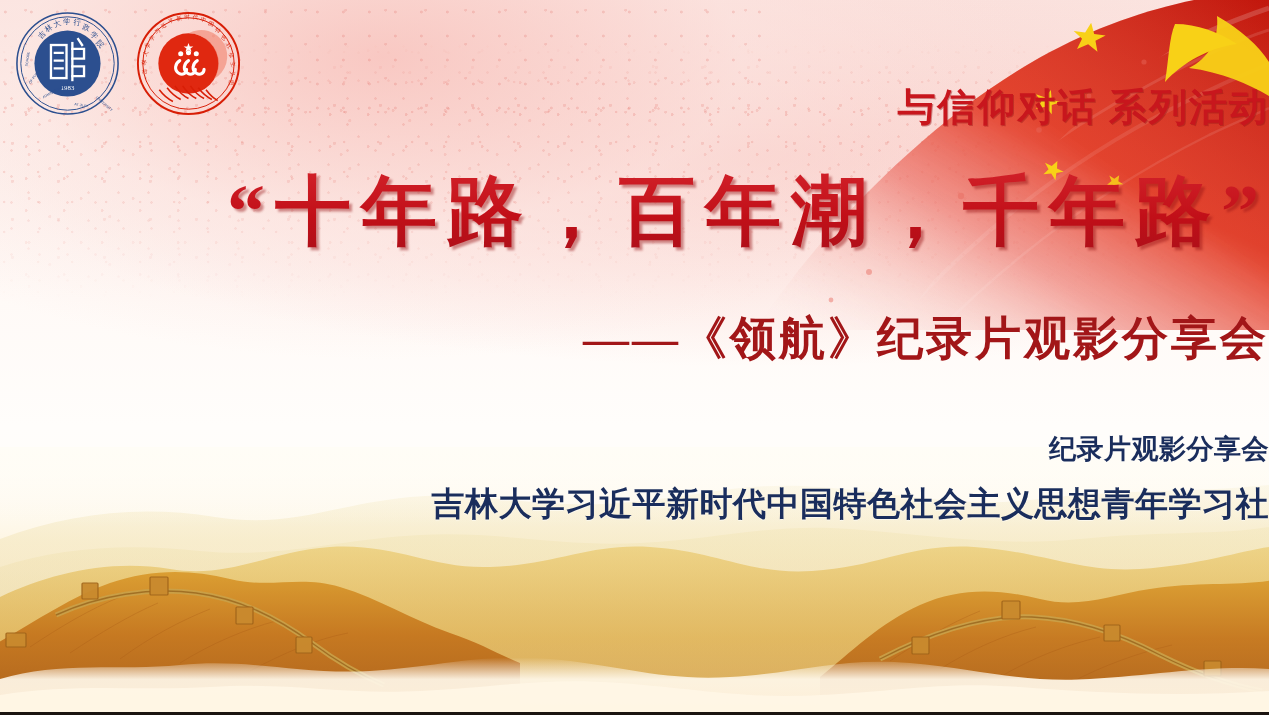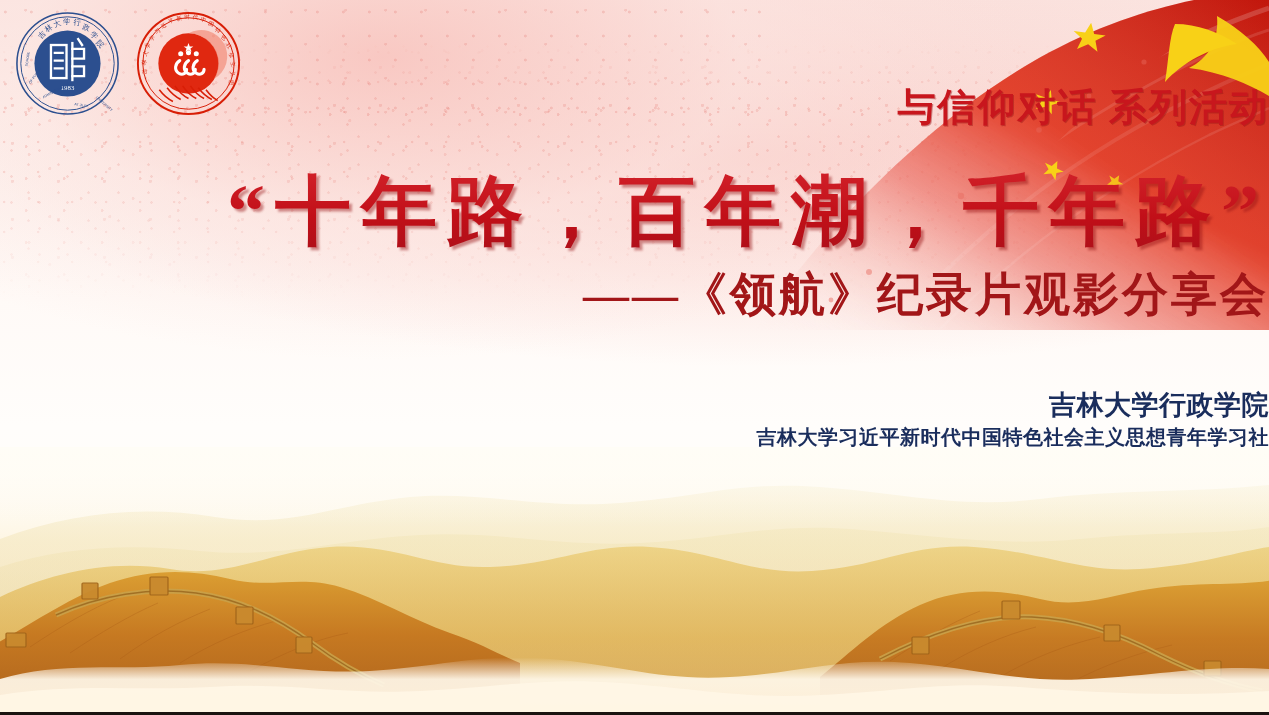--- a/index.html
+++ b/index.html
@@ -106,41 +106,42 @@
     color: #c8101c;
     background: linear-gradient(180deg, #d4242c 0%, #c10f18 55%, #a8101a 100%);
     -webkit-background-clip: text;
     background-clip: text;
     -webkit-text-fill-color: transparent;
     filter: drop-shadow(3px 3px 1px rgba(150,18,20,.45));
     font-family: "Liberation Serif", "DejaVu Serif", serif;
     white-space: nowrap;
   }
   .sub-title {
+    margin-top: 44px;
     font-size: 46px;
     font-weight: 700;
     letter-spacing: 3px;
     color: #a21618;
     font-family: "Liberation Serif", "DejaVu Serif", serif;
     white-space: nowrap;
   }
   .orgs {
     margin-top: 62px;
     font-family: "Liberation Sans", "DejaVu Sans", sans-serif;
   }
   .org-line {
     font-size: 27px;
     font-weight: 700;
     color: #1a2d5c;
     letter-spacing: 0.5px;
     line-height: 1.32;
     white-space: nowrap;
     text-shadow: 0 1px 0 rgba(255,255,255,.5);
   }
-  .org-line.second { font-size: 20px; }
+  .org-line.second { font-size: 33px; margin-top: 14px; }
 </style>
 </head>
 <body>
 
 <div id="poster">
 
   <div class="bg-base"></div>
   <div class="bg-speckle"></div>
   <div class="bg-speckle-2"></div>
 
@@ -391,18 +392,18 @@
   </div>
 
   <div class="content">
     <div class="series-title">与信仰对话 系列活动</div>
 
     <div class="main-title">“十年路，百年潮，千年路”</div>
 
     <div class="sub-title">——《领航》纪录片观影分享会</div>
 
     <div class="orgs">
-      <div class="org-line">吉林大学行政学院</div>
+      <div class="org-line">纪录片观影分享会</div>
       <div class="org-line second">吉林大学习近平新时代中国特色社会主义思想青年学习社</div>
     </div>
   </div>
 
 </div>
 
 </body></html>

